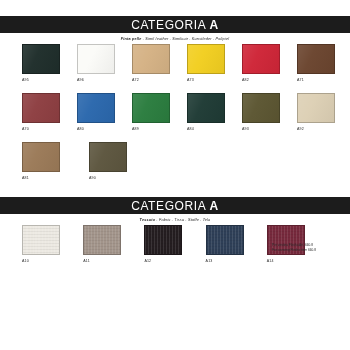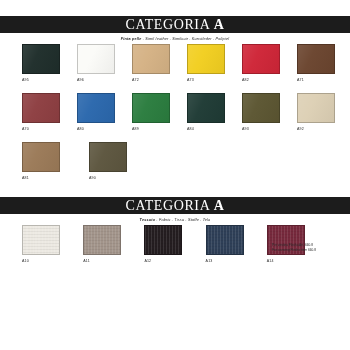--- a/index.html
+++ b/index.html
@@ -27,25 +27,24 @@
   .banner {
     background: #1c1c1c;
     height: 17px;
     position: relative;
     display: flex;
     align-items: center;
     justify-content: center;
   }
   .banner-title {
     color: #ffffff;
-    font-size: 14px;
+    font-size: 12px;
     letter-spacing: 0.6px;
     font-weight: 400;
     white-space: nowrap;
-    font-family: Liberation Serif, serif;
   }
   .banner-title b {
     font-weight: 700;
   }
 
   .subtitle-wrap {
     height: 11px;
     display: flex;
     align-items: center;
     justify-content: center;

